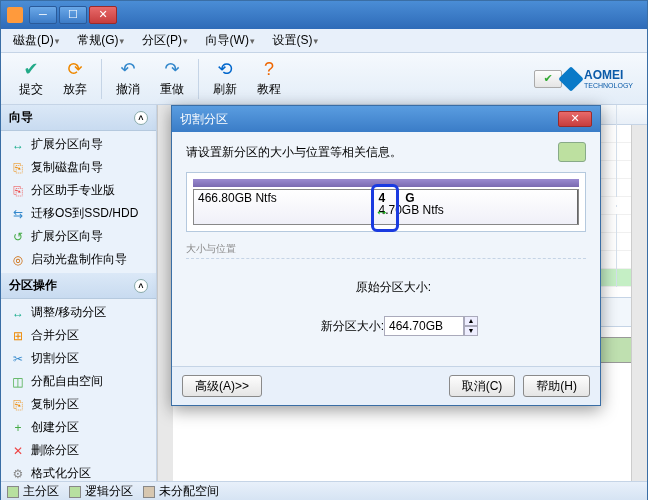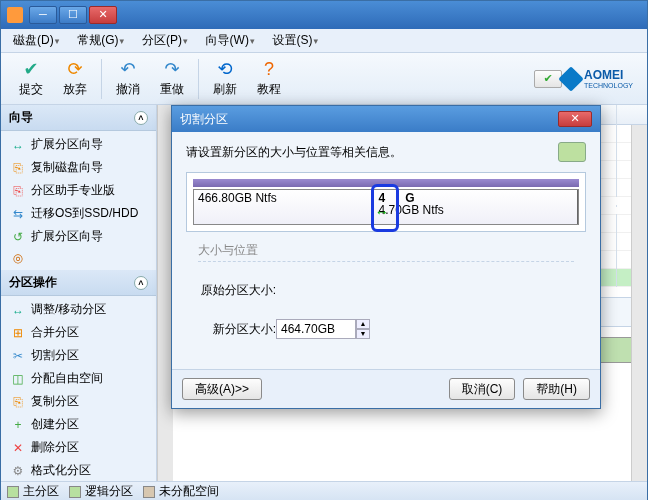--- a/index.html
+++ b/index.html
@@ -65,22 +65,22 @@
 
 .partbar-wrap { border: 1px solid #b5c9de; padding: 6px; background: #fff; margin-bottom: 10px; }
 .partbar-top { height: 8px; background: linear-gradient(#9a8ad0,#7a6ab0); margin-bottom: 2px; }
 .partbar { height: 36px; border: 1px solid #888; display: flex; position: relative; background: #fff; }
 .partseg { border-right: 1px solid #666; padding: 2px 4px; font-size: 10px; line-height: 12px; overflow: hidden; }
 .partseg.main { flex: 0 0 47%; background: linear-gradient(#fff,#f0f0f8); }
 .partseg.rest { flex: 1; background: linear-gradient(#fff,#f0f0f8); }
 .drag-handle { position: absolute; left: 46%; top: -6px; width: 28px; height: 48px; border: 3px solid #1a3ae0; border-radius: 6px; background: transparent; pointer-events: none; }
 .drag-arrow { position: absolute; left: calc(46% + 4px); top: 12px; font-size: 14px; color: #0a0; font-weight: bold; }
 
-.fieldset-label { color: #888; font-size: 12px; margin: 6px 12px 8px; border-bottom: 1px dashed #c5d4e6; padding-bottom: 2px; }
-.form-row { display: flex; align-items: center; gap: 0; margin: 20px 0; }
+.fieldset-label { color: #888; font-size: 10px; margin: 6px 0 8px; border-bottom: 1px dashed #c5d4e6; padding-bottom: 2px; }
+.form-row { display: flex; align-items: center; justify-content: center; gap: 0; margin: 20px 0; }
 .form-row label { width: 90px; text-align: right; }
 .spin { display: flex; }
 .spin input { width: 80px; height: 20px; border: 1px solid #aab; padding: 0 4px; font-size: 12px; }
 .spin-btns { display: flex; flex-direction: column; }
 .spin-btns button { width: 14px; height: 10px; font-size: 7px; line-height: 6px; border: 1px solid #aab; background: #eef; padding: 0; cursor: pointer; }
 
 .dlg-btns { border-top: 1px solid #c5d4e6; padding: 8px 10px; display: flex; align-items: center; gap: 8px; background: #e8f0fa; }
 .dlg-btns .spacer { flex: 1; }
 .btn { height: 22px; padding: 0 12px; background: linear-gradient(#fdfdfd,#e5e5e5); border: 1px solid #8a8a8a; border-radius: 3px; cursor: pointer; font-size: 12px; }
 .scrollbar-v { position: absolute; right: 0; top: 20px; bottom: 0; width: 16px; background: #e8e8e8; border-left: 1px solid #ccc; }
@@ -167,20 +167,21 @@
           <div class="nav-item">
             <span class="nav-ico" style="color:#38c">⇆</span>
             <span>迁移OS到SSD/HDD</span>
           </div>
           <div class="nav-item">
             <span class="nav-ico" style="color:#4a4">↺</span>
             <span>扩展分区向导</span>
           </div>
           <div class="nav-item">
             <span class="nav-ico" style="color:#c60">◎</span>
+            <span>启动光盘制作向导</span>
           </div>
         </div>
       <div class="panel-hdr">
         <span>分区操作</span>
         <span class="chev">˄</span>
       </div>
       <div class="panel-body" id="ops-items" style="flex:1;overflow:hidden">
           <div class="nav-item">
             <span class="nav-ico" style="color:#1a8">↔</span>
             <span>调整/移动分区</span>

